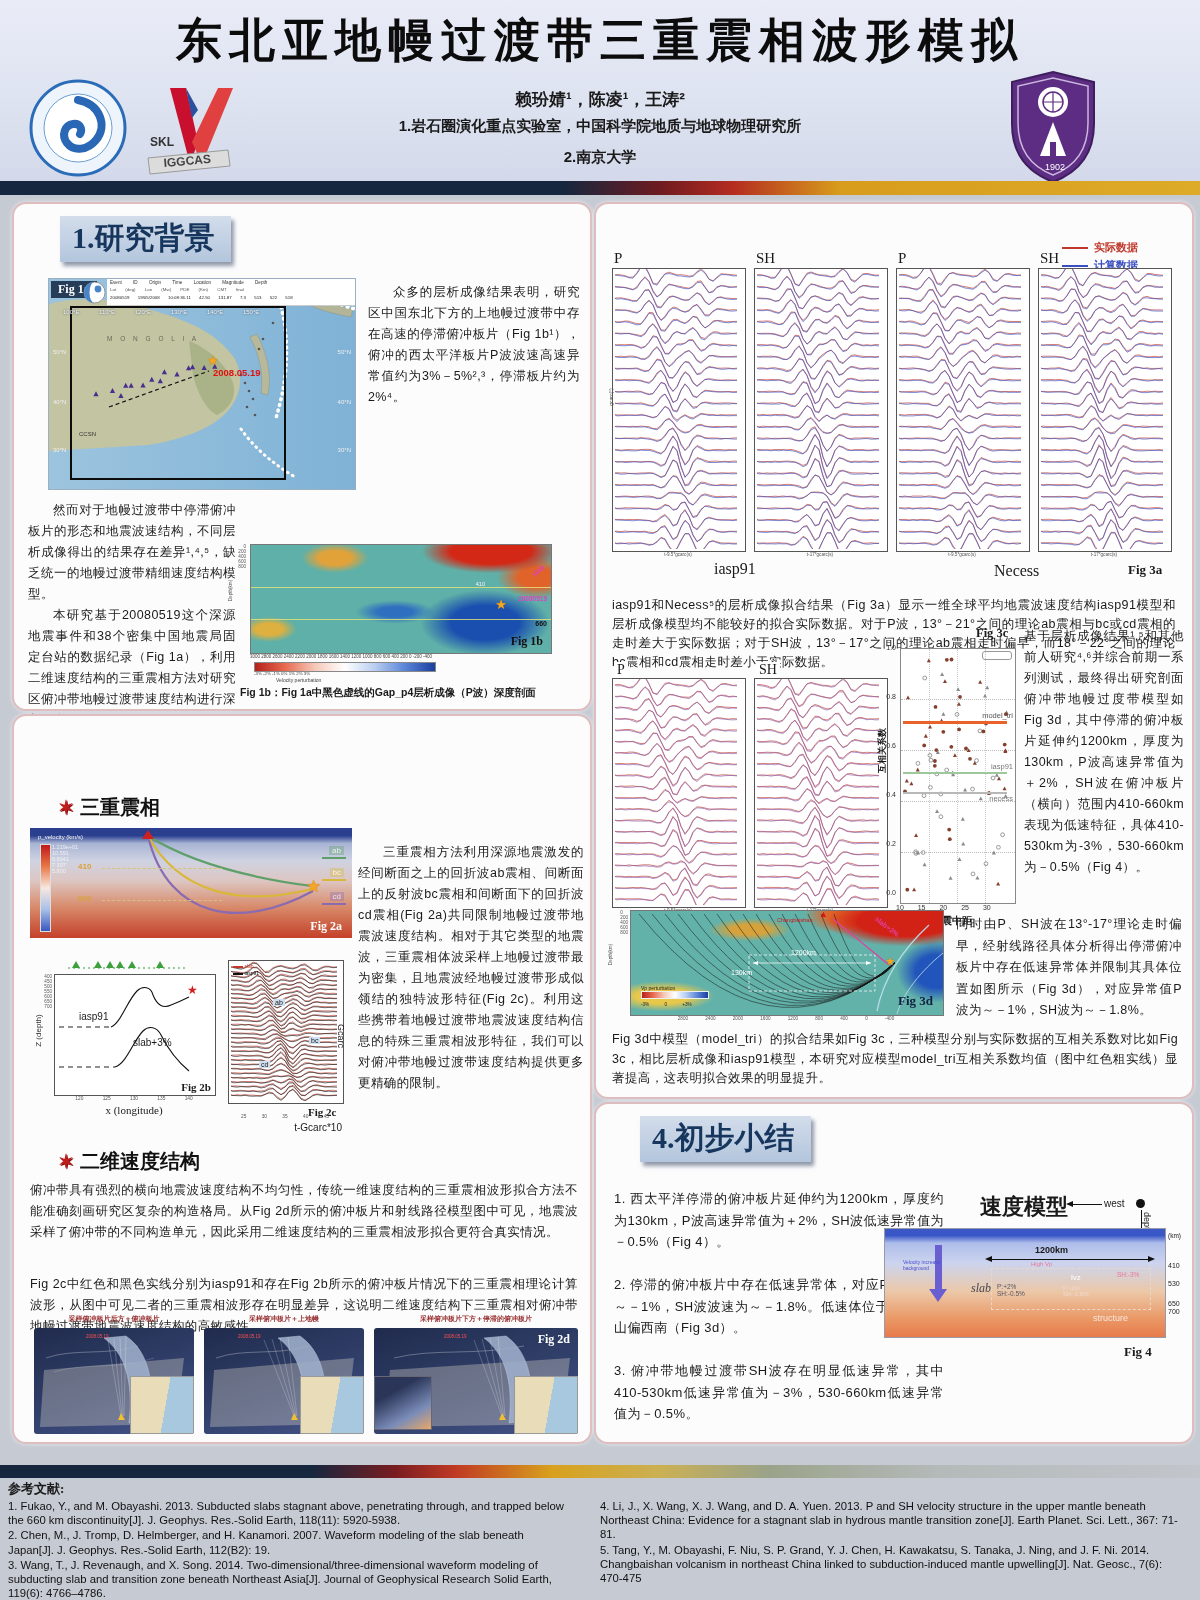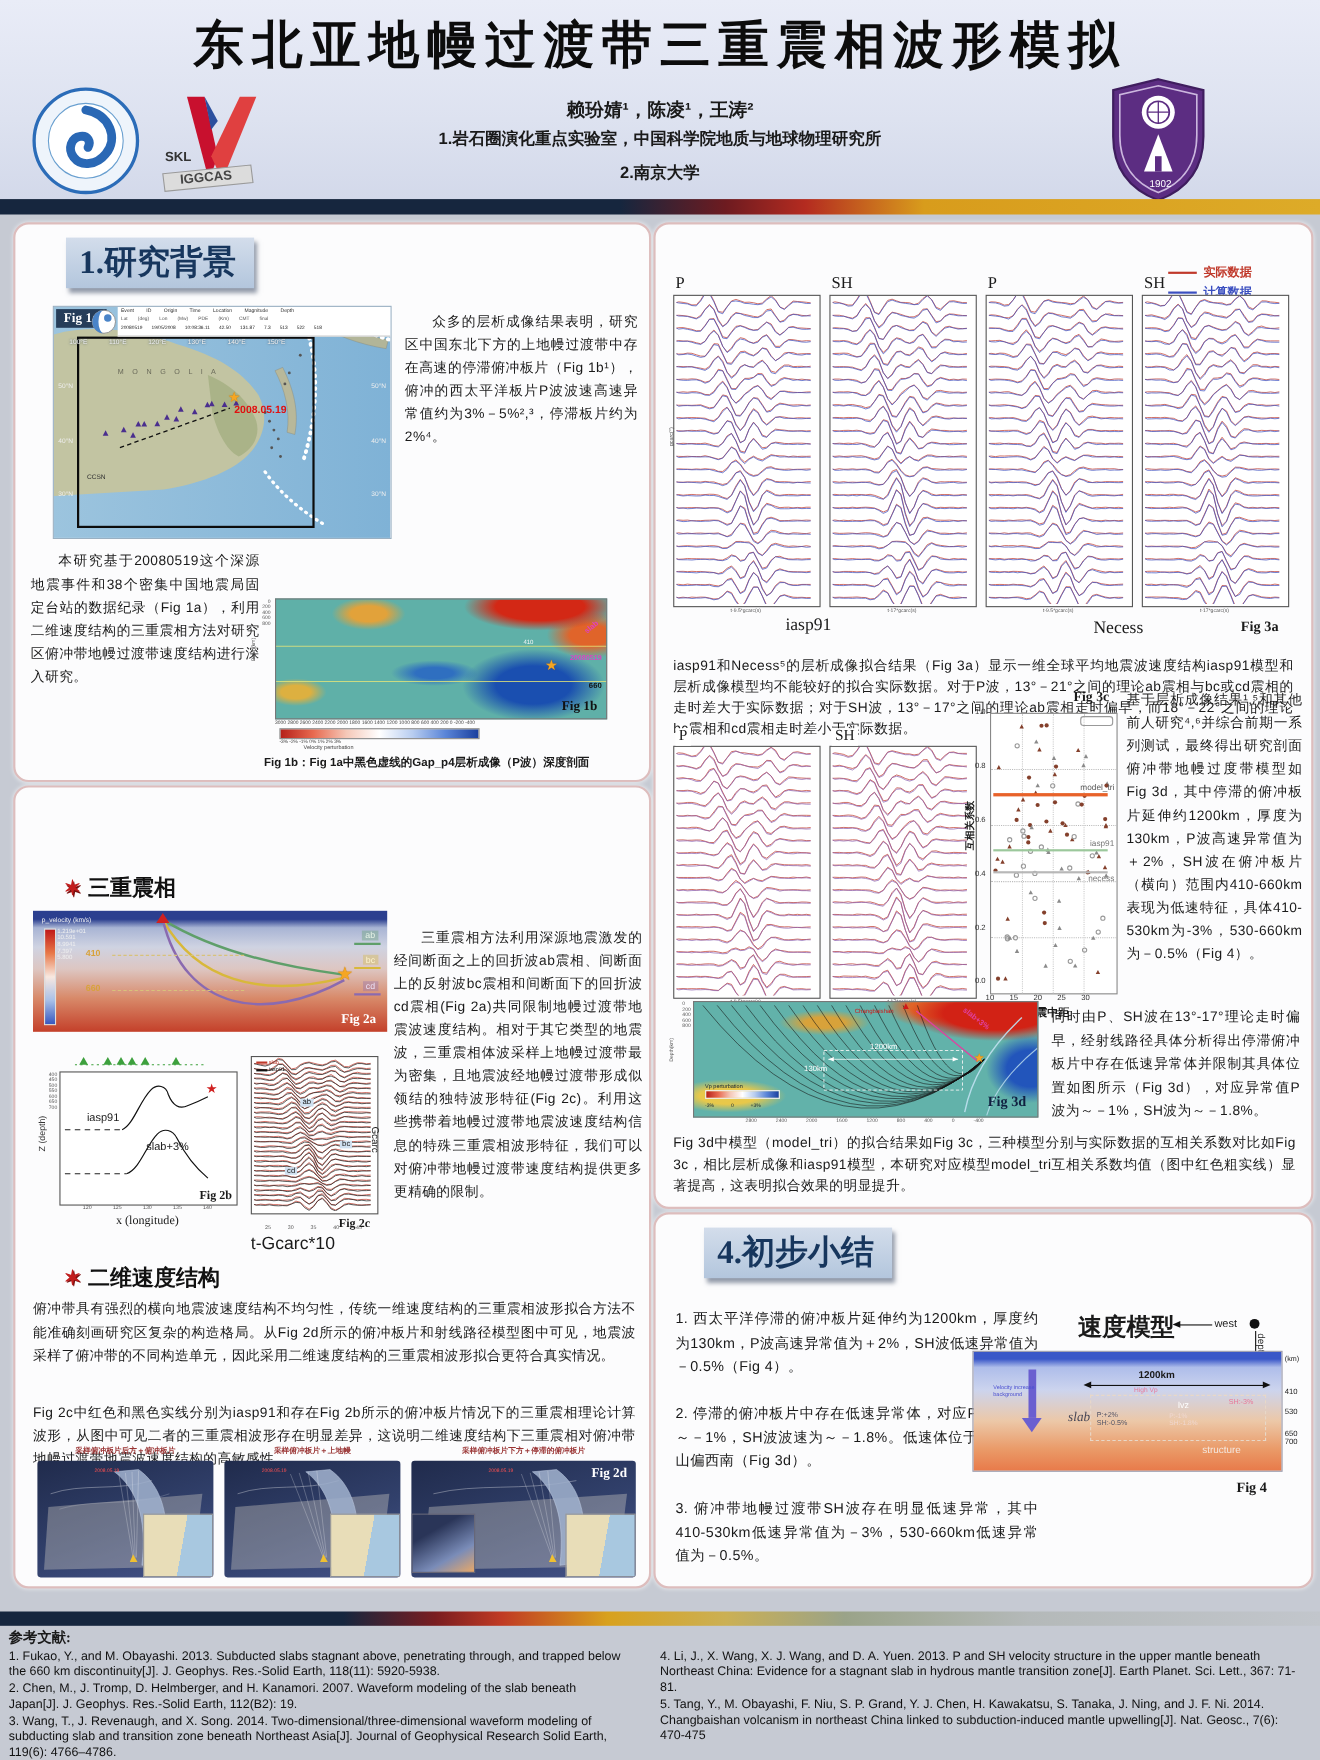--- a/index.html
+++ b/index.html
@@ -164,20 +164,21 @@
       <path d="M11.5 1 A10.5 10.5 0 0 0 11.5 22 A5 10.5 0 0 1 11.5 1" fill="#4a84c8"></path>
       <circle cx="15" cy="8" r="3.4" fill="#4a84c8"></circle>
     </svg>
   </div>
 
   <div class="abs body-txt just" style="left:354px;top:78px;width:212px">
     <p>众多的层析成像结果表明，研究区中国东北下方的上地幔过渡带中存在高速的停滞俯冲板片（Fig 1b¹），俯冲的西太平洋板片P波波速高速异常值约为3%－5%²,³，停滞板片约为2%⁴。</p>
   </div>
 
   <div class="abs body-txt just" style="left:14px;top:296px;width:208px">
+    <p>然而对于地幔过渡带中停滞俯冲板片的形态和地震波速结构，不同层析成像得出的结果存在差异¹,⁴,⁵，缺乏统一的地幔过渡带精细速度结构模型。</p>
     <p>本研究基于20080519这个深源地震事件和38个密集中国地震局固定台站的数据纪录（Fig 1a），利用二维速度结构的三重震相方法对研究区俯冲带地幔过渡带速度结构进行深入研究。</p>
   </div>
 
   <div class="abs pre vcol" style="left:218px;top:340px;height:108px;width:14px;font-size:4.6px;color:#555;text-align:right">0
 200
 400
 600
 800</div>
   <span class="abs" style="left:206px;top:384px;font-size:4.6px;color:#555;transform:rotate(-90deg)">Depth(km)</span>
   <div class="abs tomo" style="left:236px;top:340px;width:300px;height:108px;border:1px solid #777">
@@ -334,21 +335,21 @@
         </svg>
       <div class="abs" style="left:4px;top:2px;font-size:5px;color:#c0392b"><span style="display:inline-block;width:10px;height:2px;background:#c0392b;vertical-align:middle"></span> <span>slab</span></div>
       <div class="abs" style="left:4px;top:9px;font-size:5px;color:#111"><span style="display:inline-block;width:10px;height:2px;background:#111;vertical-align:middle"></span> <span>iasp91</span></div>
       <span class="abs" style="left:44px;top:38px;font-size:7px;background:#cfe0f0;padding:0 2px">ab</span>
       <span class="abs" style="left:80px;top:76px;font-size:7px;background:#cfe0f0;padding:0 2px">bc</span>
       <span class="abs" style="left:30px;top:100px;font-size:7px;background:#cfe0f0;padding:0 2px">cd</span>
     </div>
     <span class="abs serif" style="left:86px;top:152px;font-size:11px;font-weight:bold">Fig 2c</span>
     <span class="abs" style="left:124px;top:70px;font-size:9px;transform:rotate(90deg);transform-origin:left top">Gcarc</span>
     <div class="abs" style="left:6px;top:160px;width:114px;font-size:4.8px;color:#555;text-align:center;word-spacing:14px">25     30     35     40     45</div>
-    <div class="abs" style="left:6px;top:168px;width:114px;text-align:left;font-size:16px">t-Gcarc*10</div>
+    <div class="abs" style="left:6px;top:168px;width:114px;text-align:right;font-size:10px">t-Gcarc*10</div>
   </div>
 
   <span class="subhead star6" style="left:44px;top:432px">二维速度结构</span>
   <div class="abs body-txt just" style="left:16px;top:464px;width:548px">俯冲带具有强烈的横向地震波速度结构不均匀性，传统一维速度结构的三重震相波形拟合方法不能准确刻画研究区复杂的构造格局。从Fig 2d所示的俯冲板片和射线路径模型图中可见，地震波采样了俯冲带的不同构造单元，因此采用二维速度结构的三重震相波形拟合更符合真实情况。</div>
   <div class="abs body-txt just" style="left:16px;top:558px;width:548px">Fig 2c中红色和黑色实线分别为iasp91和存在Fig 2b所示的俯冲板片情况下的三重震相理论计算波形，从图中可见二者的三重震相波形存在明显差异，这说明二维速度结构下三重震相对俯冲带地幔过渡带地震波速度结构的高敏感性。</div>
 
   <span class="abs" style="left:20px;top:598px;width:160px;text-align:center;font-size:7px;font-weight:bold;color:#993333">采样俯冲板片后方＋俯冲板片</span>
   <span class="abs" style="left:190px;top:598px;width:160px;text-align:center;font-size:7px;font-weight:bold;color:#993333">采样俯冲板片＋上地幔</span>
   <span class="abs" style="left:360px;top:598px;width:204px;text-align:center;font-size:7px;font-weight:bold;color:#993333">采样俯冲板片下方＋停滞的俯冲板片</span>
 

